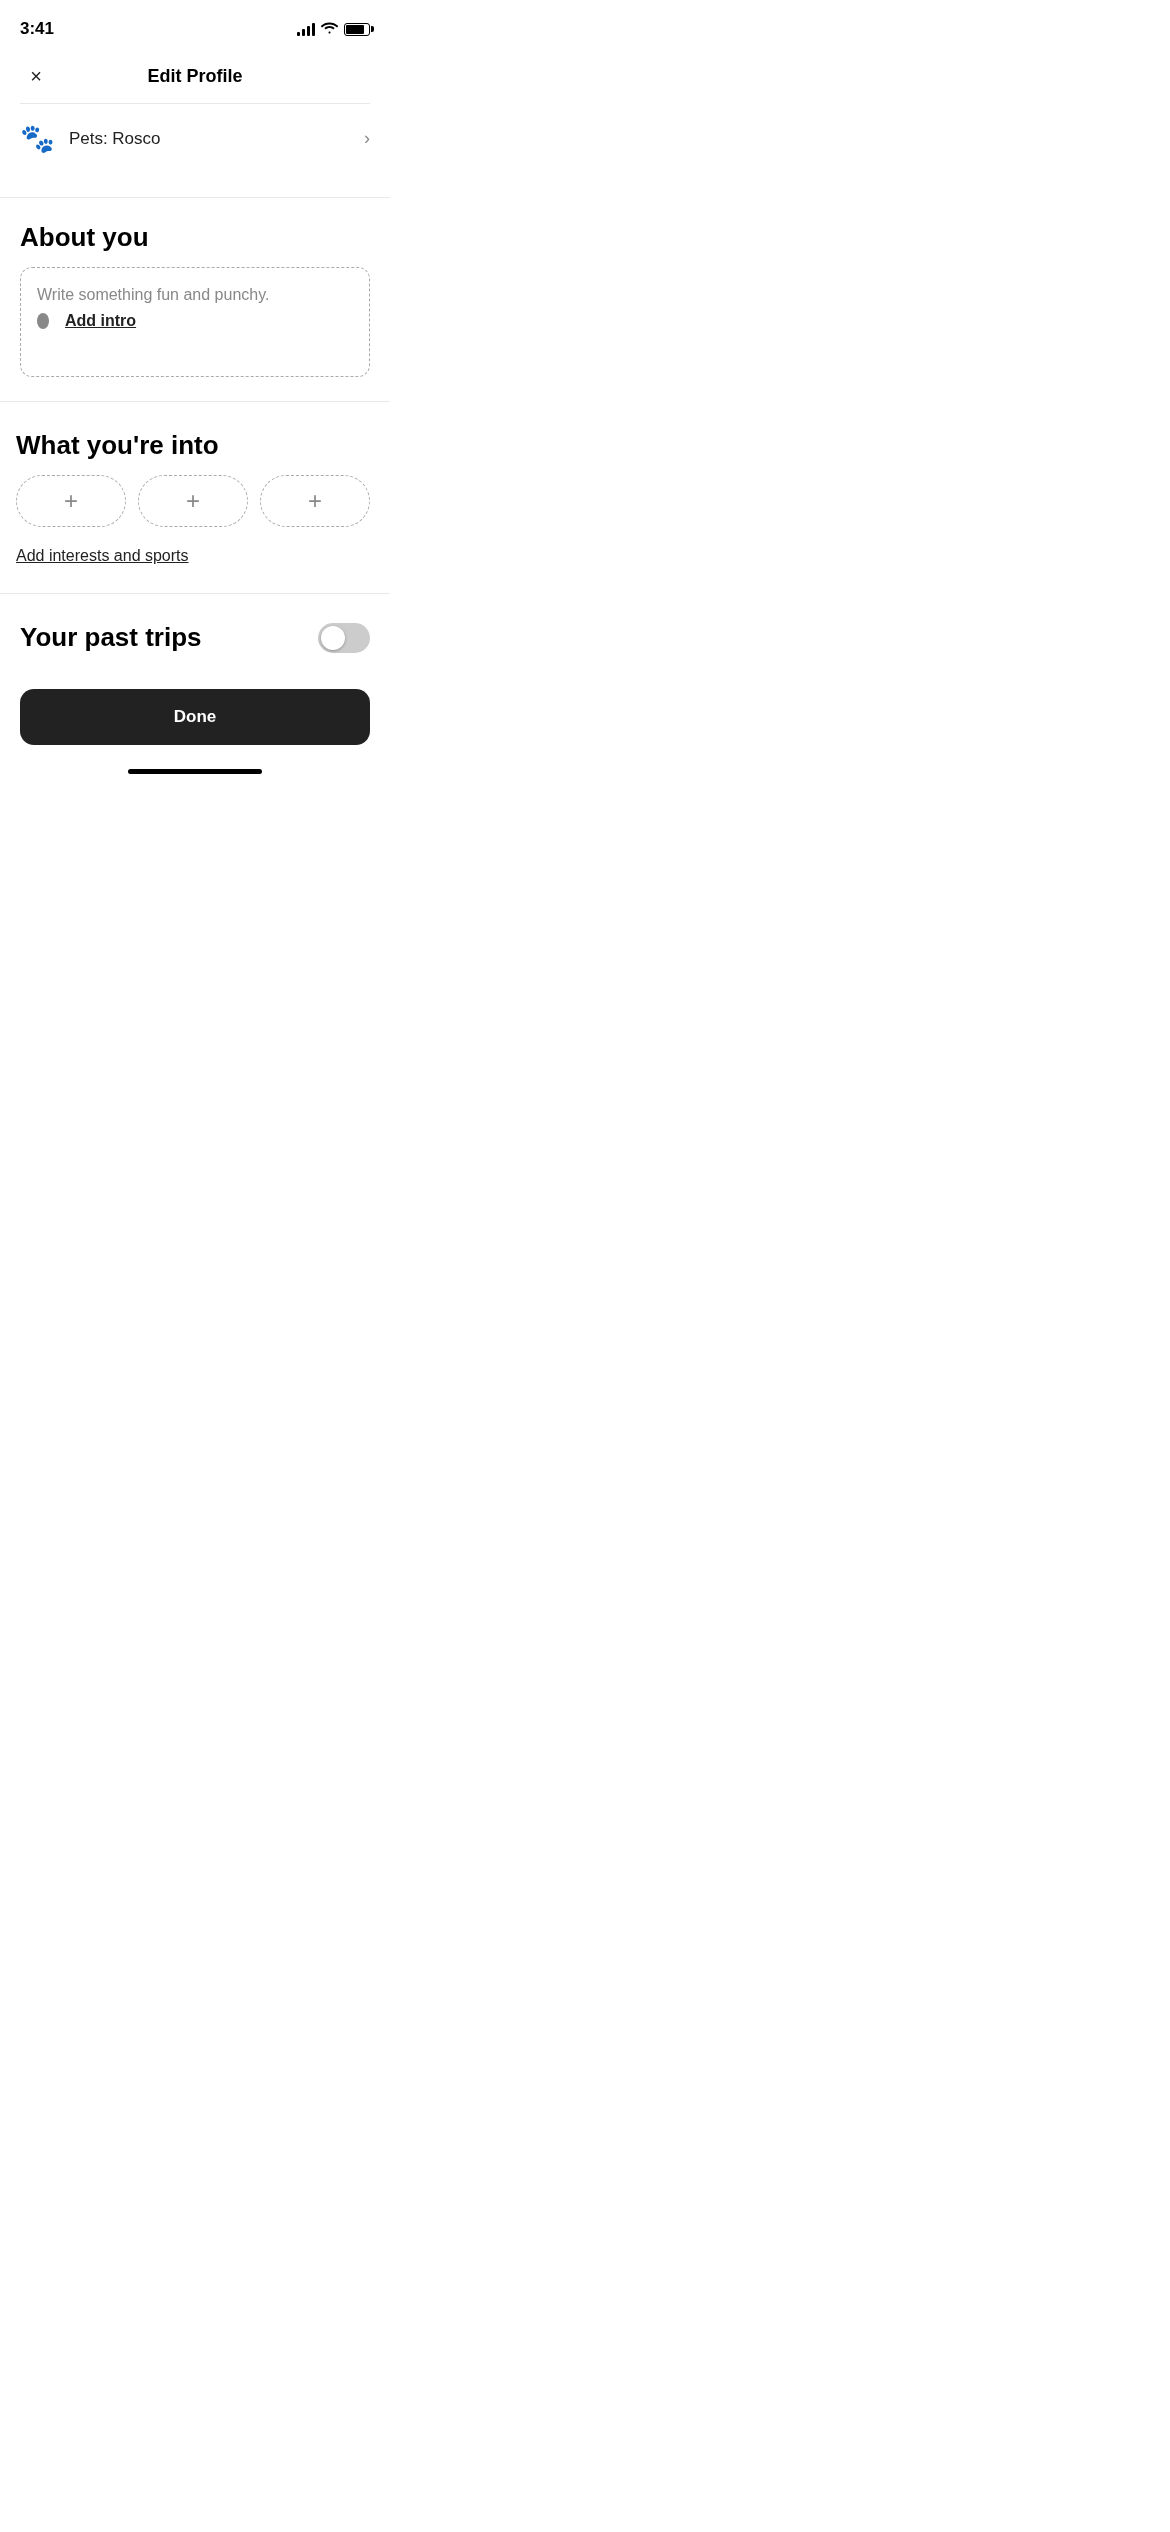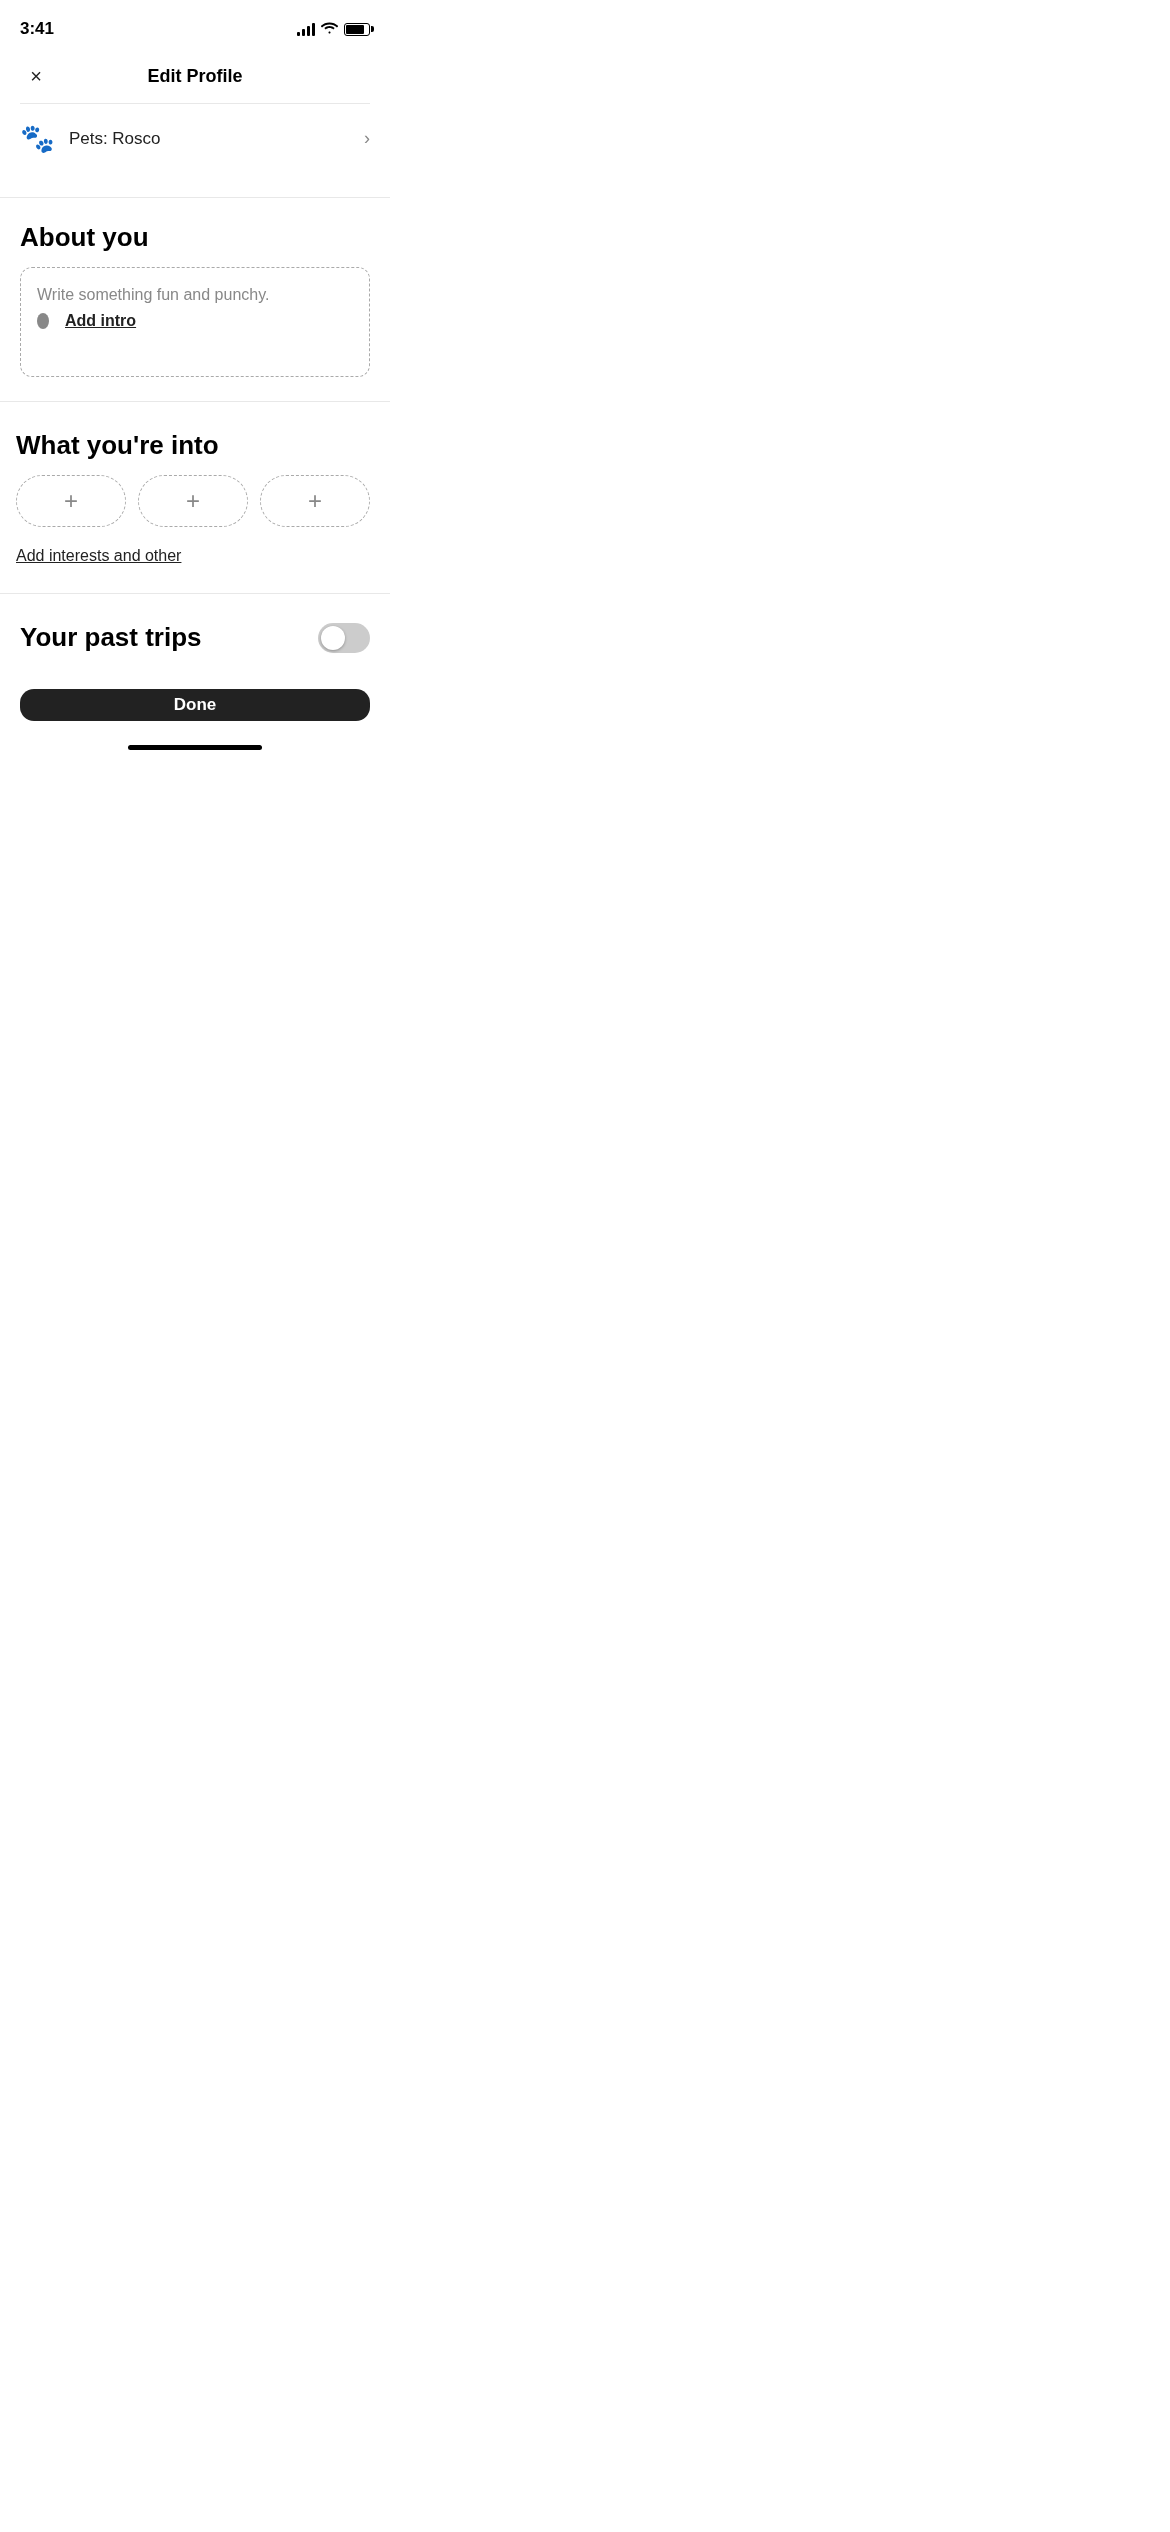--- a/index.html
+++ b/index.html
@@ -256,21 +256,21 @@
     .done-btn-container {
       padding: 16px 20px;
       margin-top: 20px;
     }
     .done-btn {
       width: 100%;
       background: #222;
       color: #fff;
       border: none;
       border-radius: 14px;
-      padding: 6px;
+      padding: 18px;
       font-size: 17px;
       font-weight: 600;
       cursor: pointer;
       text-align: center;
     }
 
     
     .home-indicator {
       display: flex;
       justify-content: center;
@@ -349,21 +349,21 @@
     <div class="interest-chip">
       <span class="chip-plus">+</span>
     </div>
     <div class="interest-chip">
       <span class="chip-plus">+</span>
     </div>
     <div class="interest-chip">
       <span class="chip-plus">+</span>
     </div>
   </div>
-  <span class="add-interests-link">Add interests and other</span>
+  <span class="add-interests-link">Add interests and sports</span>
 </div>
 
 <div class="full-divider"></div>
 
 <div class="past-trips-section">
   <span class="past-trips-title">Your past trips</span>
   <div class="toggle">
     <div class="toggle-thumb"></div>
   </div>
 </div>

